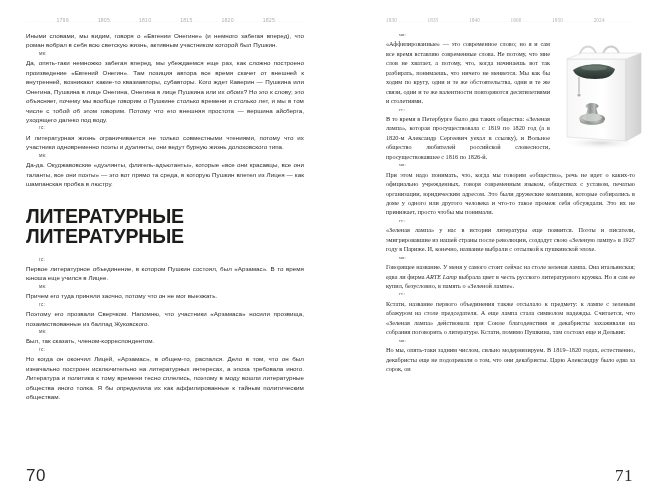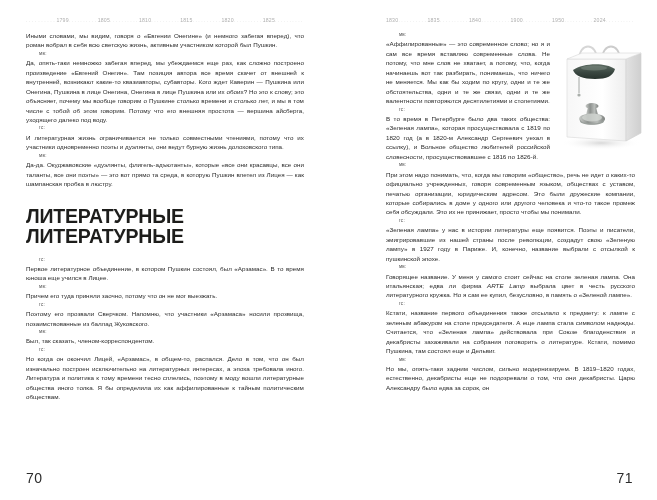--- a/index.html
+++ b/index.html
@@ -21,21 +21,21 @@
     gap: 32px;
   }
   .page {
     position: relative;
     width: 328.5px;
     height: 500px;
     box-sizing: border-box;
     background: #fff;
   }
   .page-left  { padding: 0 22px 0 26px; }
-  .page-right { padding: 0 22px 0 28px; }
+  .page-right { padding: 0 22px 0 28px; font-family: Liberation Serif, serif; }
 
   
   .timeline {
     display: flex;
     align-items: center;
     height: 22px;
     padding-top: 9px;
     font-size: 5.2px;
     letter-spacing: .2px;
     color: #b3b3b3;
@@ -105,21 +105,21 @@
     height: 122px;
     margin: 2px -14px 3px 7px;
     position: relative;
   }
   .illustration svg { display: block; }
 
   
   .folio {
     position: absolute;
     bottom: 14px;
-    font-size: 14px;
+    font-size: 17px;
     color: #2b2b2b;
     letter-spacing: .5px;
   }
   .folio-left  { left: 26px; }
   .folio-right { right: 24px; }
 </style>
 </head>
 <body>
 
 <div class="spread">

